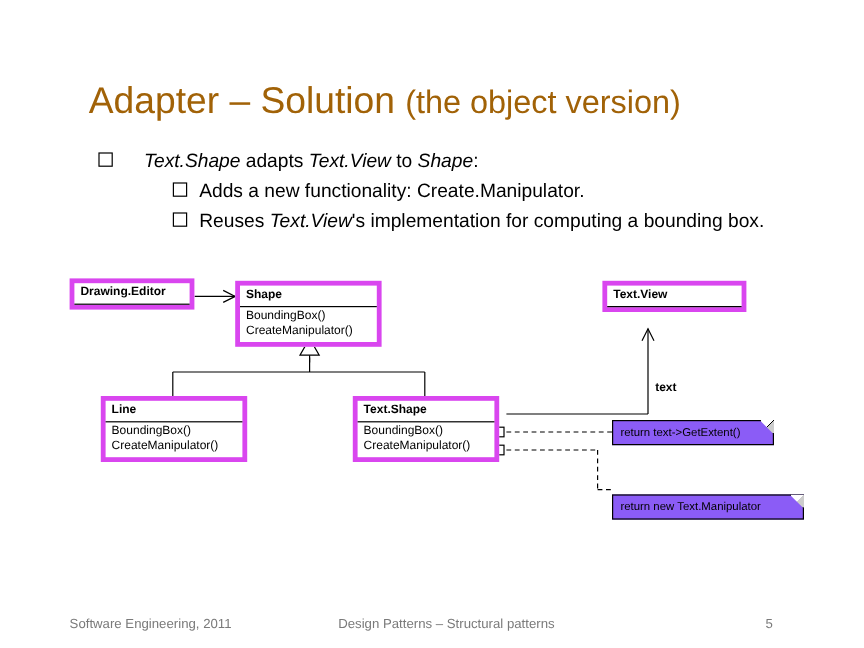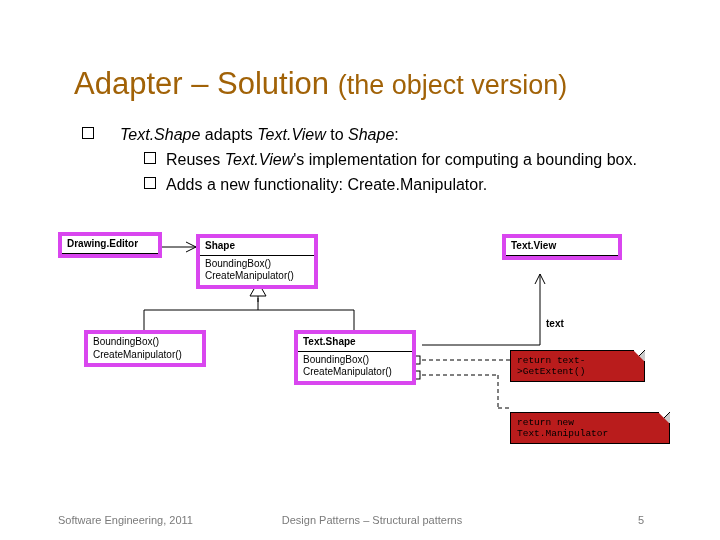--- a/index.html
+++ b/index.html
@@ -12,21 +12,21 @@
   .bullets { position: absolute; left: 82px; top: 124px; width: 560px; font-size: 16px; color: #000; line-height: 1.32; }
   .b1 { display: flex; gap: 26px; }
   .cb { display: inline-block; width: 12px; height: 12px; border: 1.5px solid #000; flex: 0 0 12px; margin-top: 3px; }
   .b1-text { }
   .i { font-style: italic; }
   .sub { padding-left: 24px; margin-top: 4px; display: flex; gap: 10px; }
   .diagram { position: absolute; left: 58px; top: 232px; width: 616px; }
   .umlbox { position: absolute; border: 4px solid #d946ef; background: #fff; font-family: "Helvetica Neue", Arial, sans-serif; font-size: 10px; line-height: 1.25; }
   .umlbox .hdr { border-bottom: 1px solid #000; padding: 2px 5px; font-weight: 700; }
   .umlbox .body { padding: 2px 5px; }
-  .notebox { position: absolute; border: 1px solid #000; background: #b91c1c; font-size: 9.5px; padding: 4px 6px 4px 6px; font-family: Liberation Mono, monospace; }
+  .notebox { position: absolute; border: 1px solid #000; background: #8b5cf6; font-size: 9.5px; padding: 4px 6px 4px 6px; }
   .notebox .corner { position: absolute; right: -1px; top: -1px; width: 12px; height: 12px; background: linear-gradient(135deg, #fff 49%, #000 50%, #000 51%, #ccc 52%); clip-path: polygon(0 0, 100% 0, 100% 100%); border-left: 1px solid #000; border-bottom: 1px solid #000; }
   svg.lines { position: absolute; left: 0; top: 0; width: 616px; height: 240px; }
   .lbl { position: absolute; font-size: 10px; color: #000; font-weight: bold; }
   .footer { position: absolute; bottom: 26px; left: 0; width: 100%; font-size: 11px; color: #7a7a7a; }
   .footer .fL { position: absolute; left: 58px; text-align: right; }
   .footer .fC { position: absolute; left: 0; width: 100%; text-align: center; padding-left: 24px; }
   .footer .fR { position: absolute; right: 76px; }
 </style>
 </head>
 <body>
@@ -38,27 +38,27 @@
     <span class="t-paren">(the object version)</span>
   </div>
 
   <div class="bullets">
     <div class="b1">
       <span class="cb"></span>
       <div class="b1-text">
         <span class="i">Text.Shape</span><span> adapts </span><span class="i">Text.View</span><span> to </span><span class="i">Shape</span><span>:</span>
         <div class="sub">
           <span class="cb"></span>
+          <div>Adds a new functionality: Create.Manipulator.</div>
+        </div>
+        <div class="sub">
+          <span class="cb"></span>
           <div>
             <span>Reuses </span><span class="i">Text.View</span><span>'s implementation for computing a bounding box.</span>
           </div>
-        </div>
-        <div class="sub">
-          <span class="cb"></span>
-          <div>Adds a new functionality: Create.Manipulator.</div>
         </div>
       </div>
     </div>
   </div>
 
   <div class="diagram">
     <svg class="lines">
 
       <line x1="104" y1="15" x2="138" y2="15" stroke="#000"></line>
       <polyline points="128,10 138,15 128,20" fill="none" stroke="#000"></polyline>
@@ -94,20 +94,21 @@
         <div>BoundingBox()</div>
         <div>CreateManipulator()</div>
       </div>
     </div>
 
     <div class="umlbox" style="left:444px; top:2px; width:120px;">
       <div class="hdr">Text.View</div>
     </div>
 
     <div class="umlbox" style="left:26px; top:98px; width:122px;">
+      <div class="hdr">Line</div>
       <div class="body">
         <div>BoundingBox()</div>
         <div>CreateManipulator()</div>
       </div>
     </div>
 
     <div class="umlbox" style="left:236px; top:98px; width:122px;">
       <div class="hdr">Text.Shape</div>
       <div class="body">
         <div>BoundingBox()</div>

